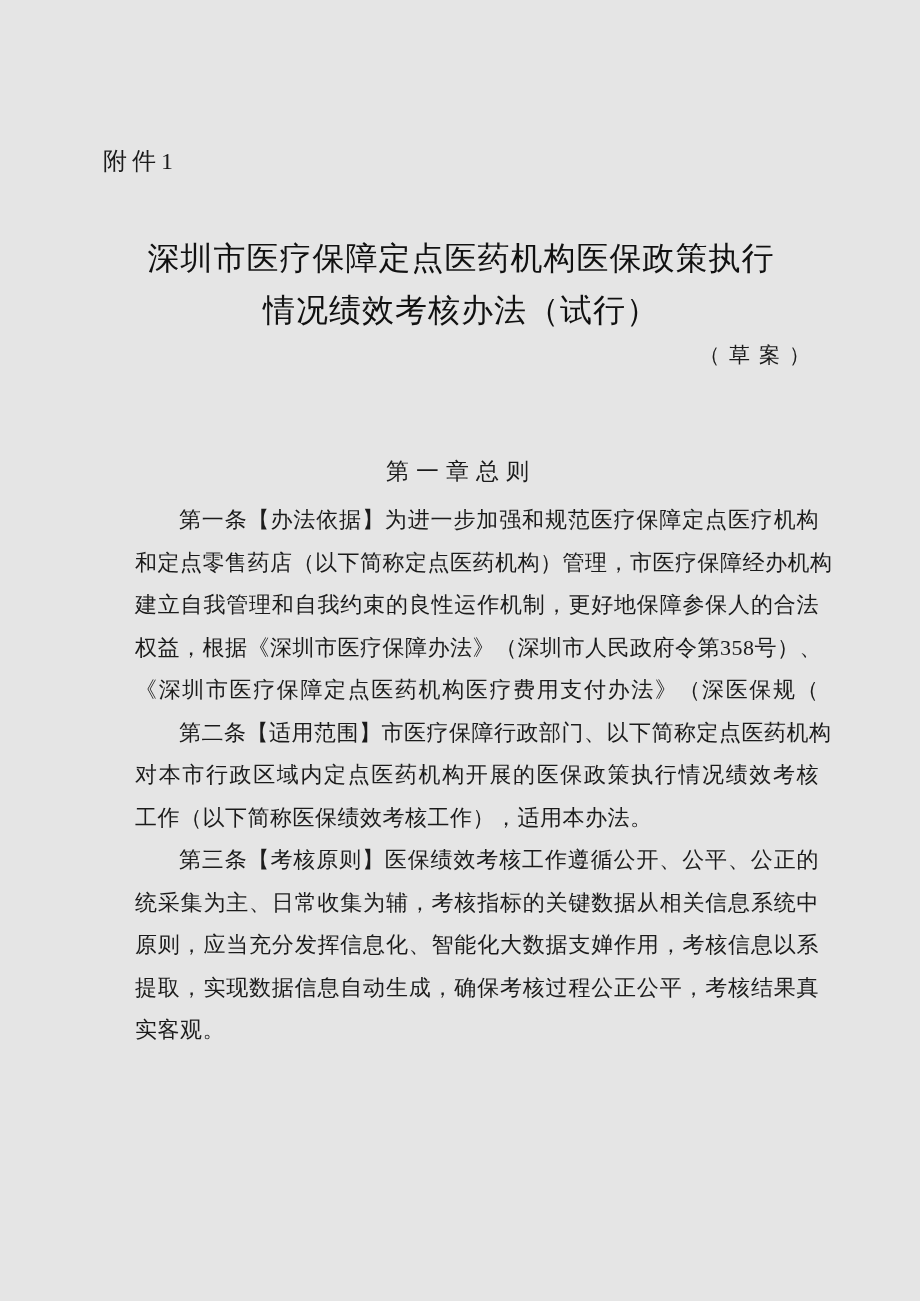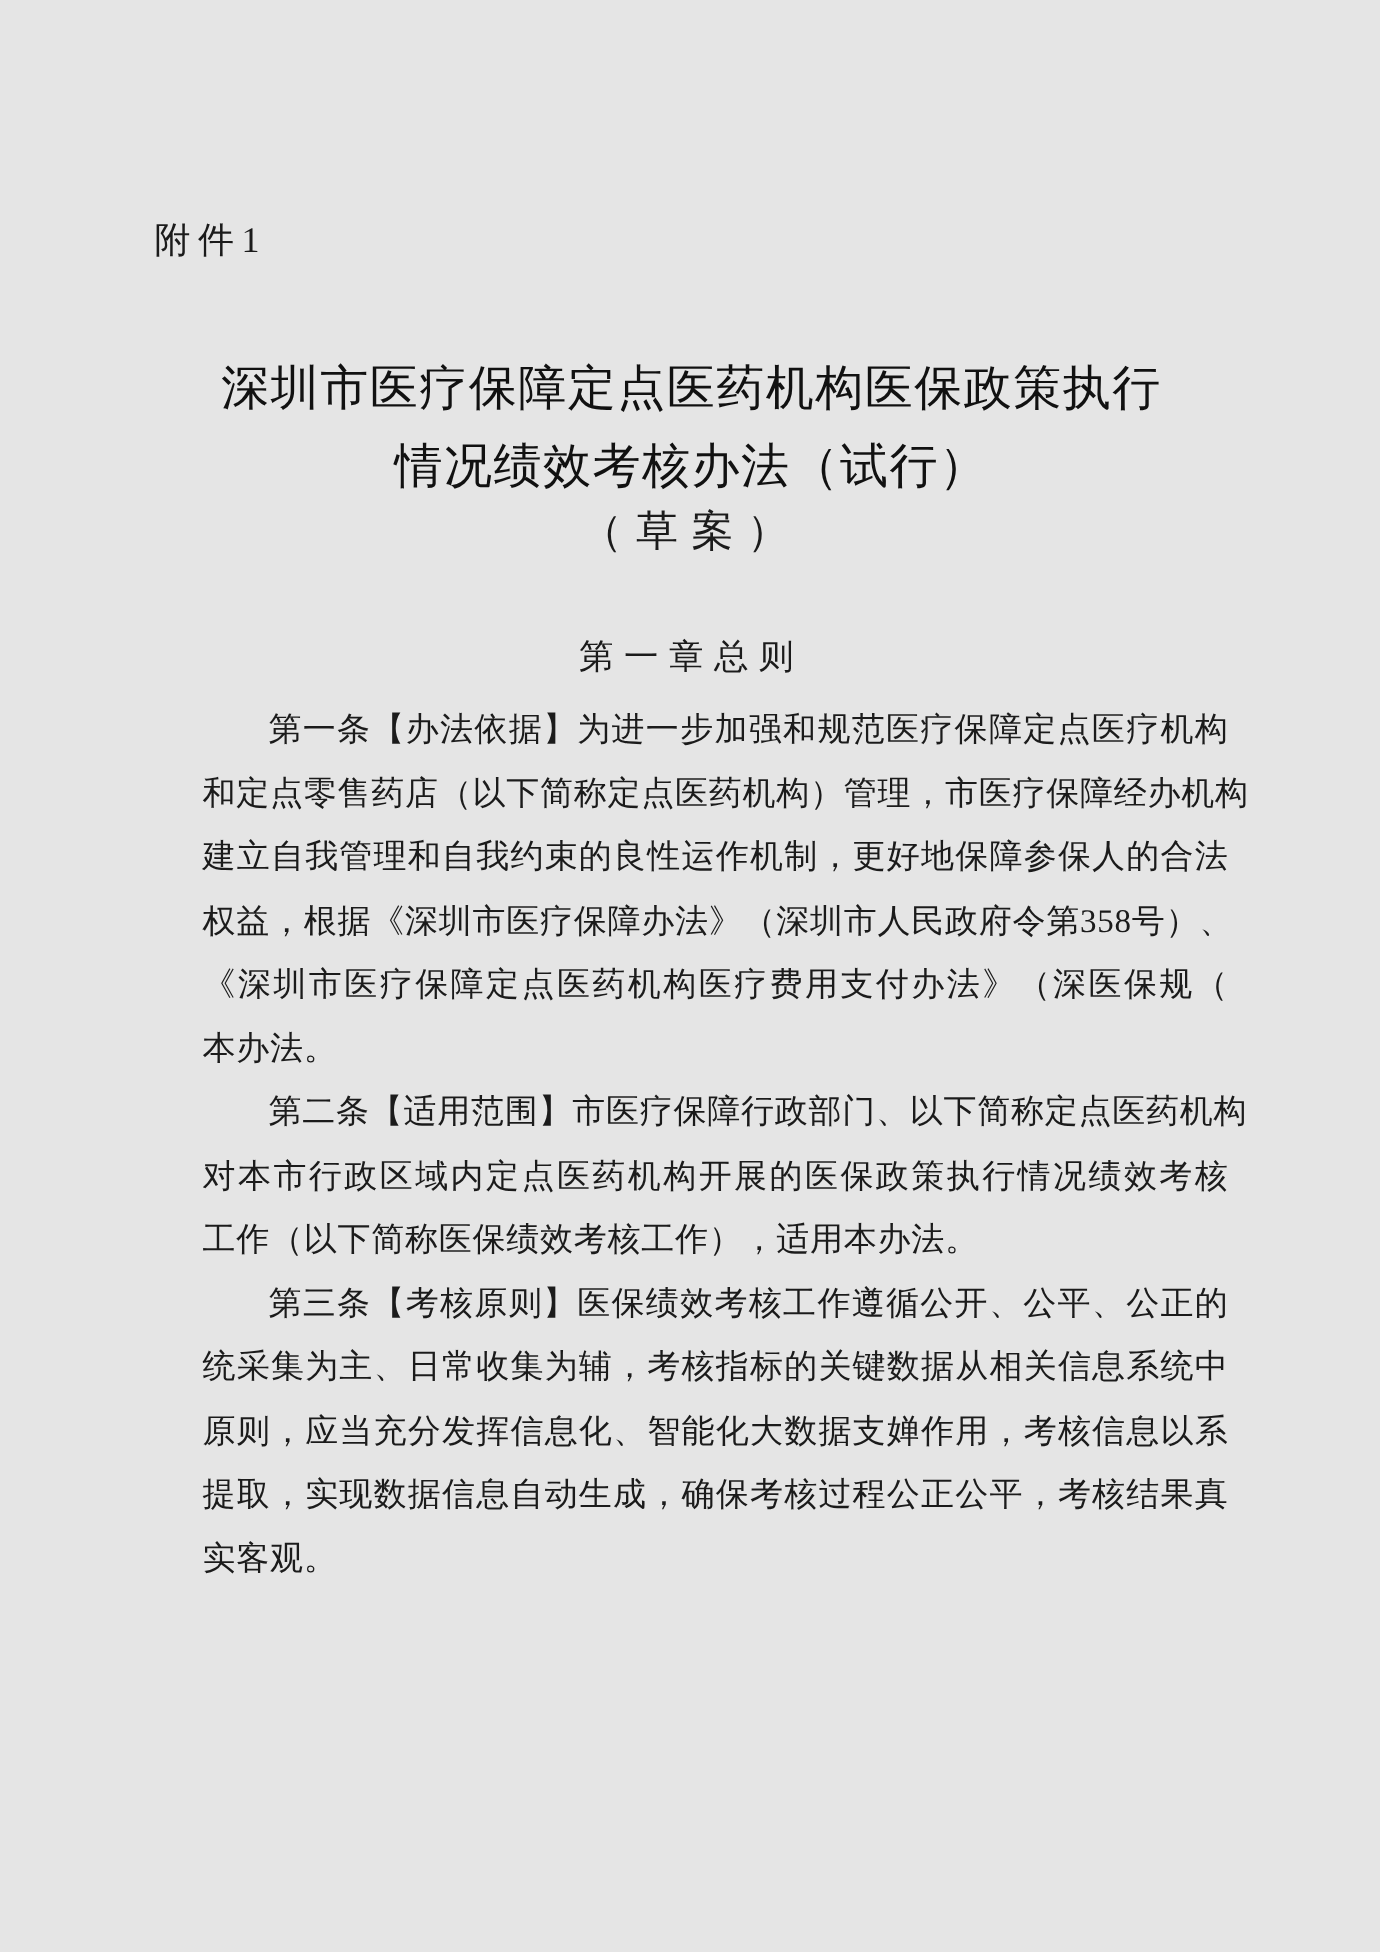--- a/index.html
+++ b/index.html
@@ -28,33 +28,33 @@
   .doc-title {
     font-family: "Liberation Sans", "DejaVu Sans", sans-serif;
     font-weight: normal;
     font-size: 32px;
     line-height: 52px;
     letter-spacing: 1px;
     text-align: center;
     color: #111111;
   }
   .draft {
-    font-size: 28px;
+    font-size: 21px;
     line-height: 32px;
     letter-spacing: 9px;
-    text-align: center;
+    text-align: right;
     margin-top: 3px;
     font-family: Liberation Serif, serif;
   }
   .chapter {
     font-size: 23px;
     line-height: 34px;
     letter-spacing: 7px;
     text-align: center;
-    margin-top: 50px;
+    margin-top: 84px;
     margin-bottom: 10px;
   }
   .body-text {
     font-size: 22px;
     margin-left: 32px;
   }
   .p-line {
     line-height: 42.5px;
     text-align: justify;
     text-align-last: justify;
@@ -89,21 +89,20 @@
   <div class="chapter">第一章总则</div>
 
   <div class="body-text">
 
     <p class="paragraph">
       <span class="p-line p-first" style="display:block">第一条【办法依据】为进一步加强和规范医疗保障定点医疗机构</span>
       <span class="p-line" style="display:block">和定点零售药店（以下简称定点医药机构）管理，市医疗保障经办机构</span>
       <span class="p-line" style="display:block">建立自我管理和自我约束的良性运作机制，更好地保障参保人的合法</span>
       <span class="p-line" style="display:block">权益，根据《深圳市医疗保障办法》（深圳市人民政府令第358号）、</span>
       <span class="p-line" style="display:block">《深圳市医疗保障定点医药机构医疗费用支付办法》（深医保规（</span>
-      <span class="p-line p-last" style="display:block">本办法。</span>
     </p>
 
     <p class="paragraph">
       <span class="p-line p-first" style="display:block">第二条【适用范围】市医疗保障行政部门、以下简称定点医药机构</span>
       <span class="p-line" style="display:block">对本市行政区域内定点医药机构开展的医保政策执行情况绩效考核</span>
       <span class="p-line p-last" style="display:block">工作（以下简称医保绩效考核工作），适用本办法。</span>
     </p>
 
     <p class="paragraph">
       <span class="p-line p-first" style="display:block">第三条【考核原则】医保绩效考核工作遵循公开、公平、公正的</span>

